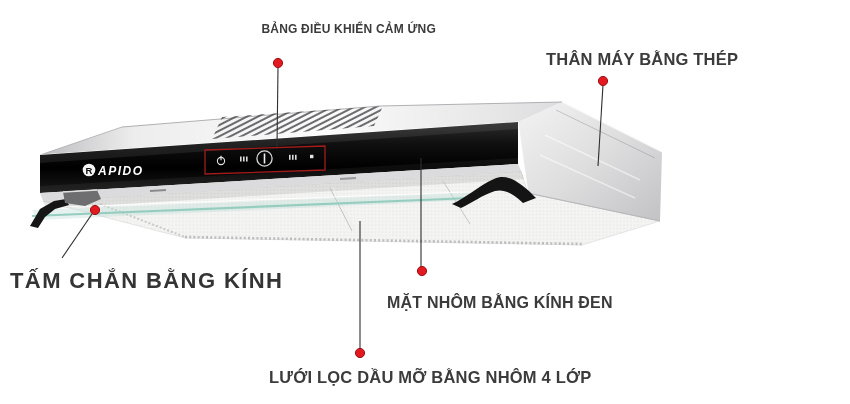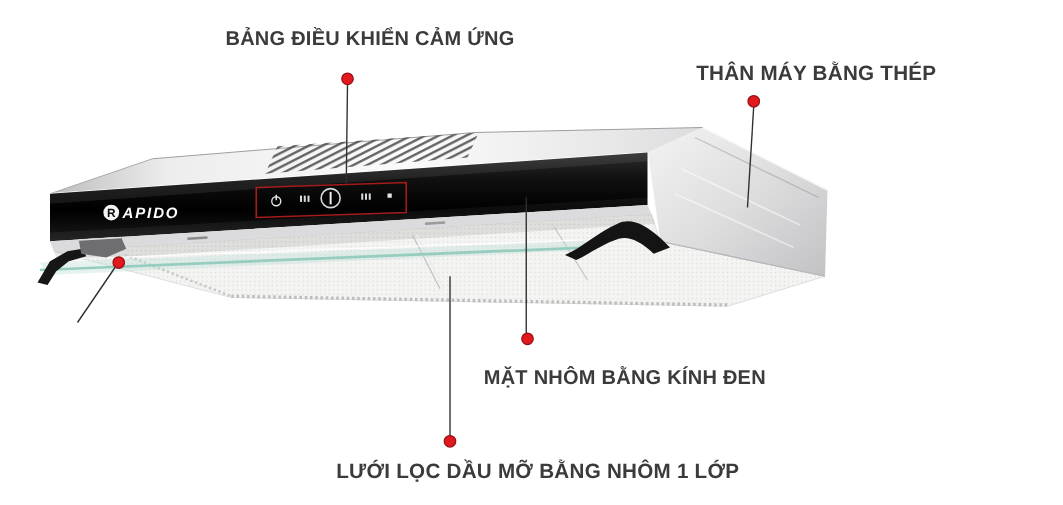--- a/index.html
+++ b/index.html
@@ -7,22 +7,22 @@
   .stage{position:relative;width:850px;height:404px;background:#ffffff;overflow:hidden;}
   .stage svg{position:absolute;left:0;top:0;}
   .callout-label{
     position:absolute;
     font-weight:bold;
     color:#3b3b3b;
     white-space:nowrap;
     letter-spacing:.2px;
     line-height:1.15;
   }
-  #lbl-control{left:156px;top:23px;width:280px;text-align:center;font-size:16px;}
-  #lbl-body{left:546px;top:50px;width:214px;text-align:center;font-size:16.5px;}
+  #lbl-control{left:156px;top:23px;width:280px;text-align:right;font-size:12px;}
+  #lbl-body{left:546px;top:50px;width:214px;font-size:16.5px;}
   #lbl-glass{left:10px;top:268px;font-size:22px;letter-spacing:1.4px;color:#343434;}
   #lbl-front{left:387px;top:294px;font-size:16px;}
   #lbl-filter{left:269px;top:368px;font-size:16.5px;}
   .cl{stroke:#2f2f2f;stroke-width:1.1;}
 </style>
 </head>
 <body>
 
 <div class="stage">
 
@@ -150,16 +150,17 @@
       <circle cx="278" cy="63" r="4.6" fill="#e2191f"></circle>
       <circle cx="603" cy="81" r="4.6" fill="#e2191f"></circle>
       <circle cx="95" cy="210" r="4.6" fill="#e2191f"></circle>
       <circle cx="422" cy="271" r="4.6" fill="#e2191f"></circle>
       <circle cx="360" cy="353" r="4.6" fill="#e2191f"></circle>
     </g>
   </svg>
 
   <div id="lbl-control" class="callout-label">BẢNG ĐIỀU KHIỂN CẢM ỨNG</div>
   <div id="lbl-body" class="callout-label">THÂN MÁY BẰNG THÉP</div>
+  <div id="lbl-glass" class="callout-label">TẤM CHẮN BẰNG KÍNH</div>
   <div id="lbl-front" class="callout-label">MẶT NHÔM BẰNG KÍNH ĐEN</div>
-  <div id="lbl-filter" class="callout-label">LƯỚI LỌC DẦU MỠ BẰNG NHÔM 1 LỚP</div>
+  <div id="lbl-filter" class="callout-label">LƯỚI LỌC DẦU MỠ BẰNG NHÔM 4 LỚP</div>
 
 </div>
 
 </body></html>

